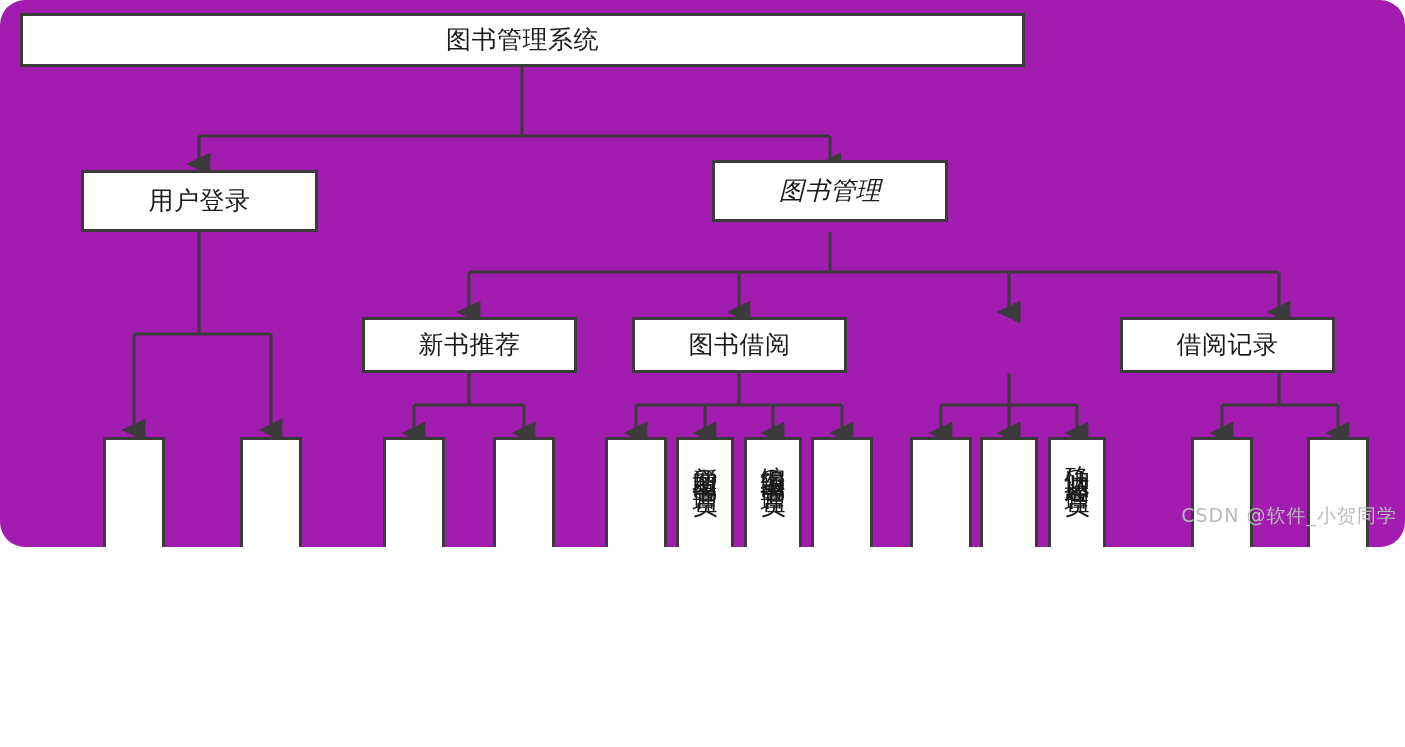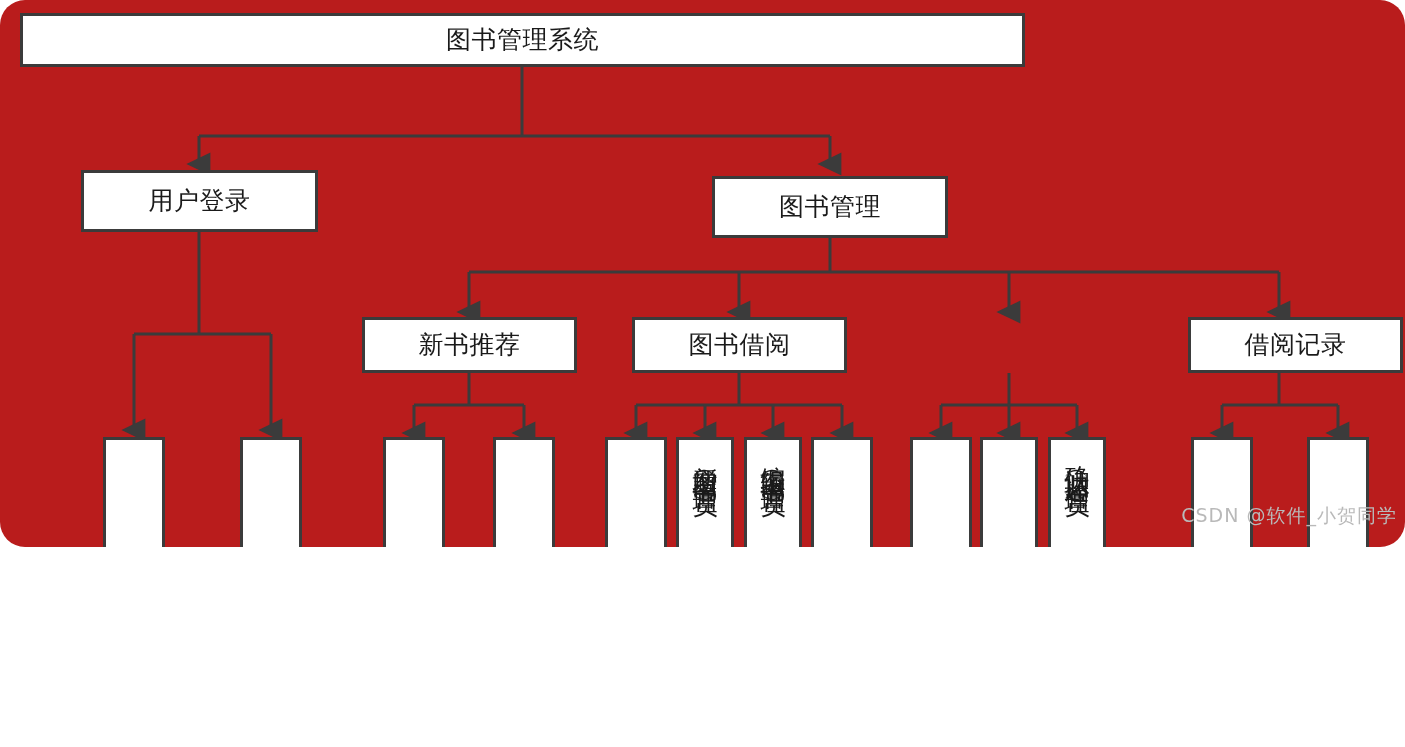--- a/index.html
+++ b/index.html
@@ -8,21 +8,21 @@
     padding: 0;
     background: #ffffff;
   }
   body {
     font-family: "DejaVu Sans", "Liberation Sans", sans-serif;
   }
   #canvas {
     position: relative;
     width: 1405px;
     height: 547px;
-    background: #b91c1c;
+    background: #a21caf;
     overflow: hidden;
     border-radius: 25px;
   }
   #edges {
     position: absolute;
     left: 0;
     top: 0;
     width: 1405px;
     height: 747px;
     pointer-events: none;
@@ -137,34 +137,34 @@
   </svg>
 
   <div class="node horiz" style="left:20px; top:13px; width:1005px; height:54px;">
     <span class="label">图书管理系统</span>
   </div>
 
   <div class="node horiz" style="left:81px; top:170px; width:237px; height:62px;">
     <span class="label">用户登录</span>
   </div>
 
-  <div class="node horiz" style="left:712px; top:176px; width:236px; height:62px;">
+  <div class="node horiz" style="left:712px; top:160px; width:236px; height:62px;font-style:italic;">
     <span class="label">图书管理</span>
   </div>
 
   <div class="node horiz" style="left:632px; top:317px; width:215px; height:56px;">
     <span class="label">图书借阅</span>
   </div>
 
   <div class="node horiz" style="left:362px; top:317px; width:215px; height:56px;">
     <span class="label">新书推荐</span>
   </div>
 
 
-  <div class="node horiz" style="left:1188px; top:317px; width:215px; height:56px;">
+  <div class="node horiz" style="left:1120px; top:317px; width:215px; height:56px;">
     <span class="label">借阅记录</span>
   </div>
 
   <div class="node vert centered" style="left:103px; top:437px; width:62px; height:298px;">
     <span class="label">用户登录</span>
   </div>
 
   <div class="node vert centered" style="left:240px; top:437px; width:62px; height:298px;">
     <span class="label">注销登录</span>
   </div>

